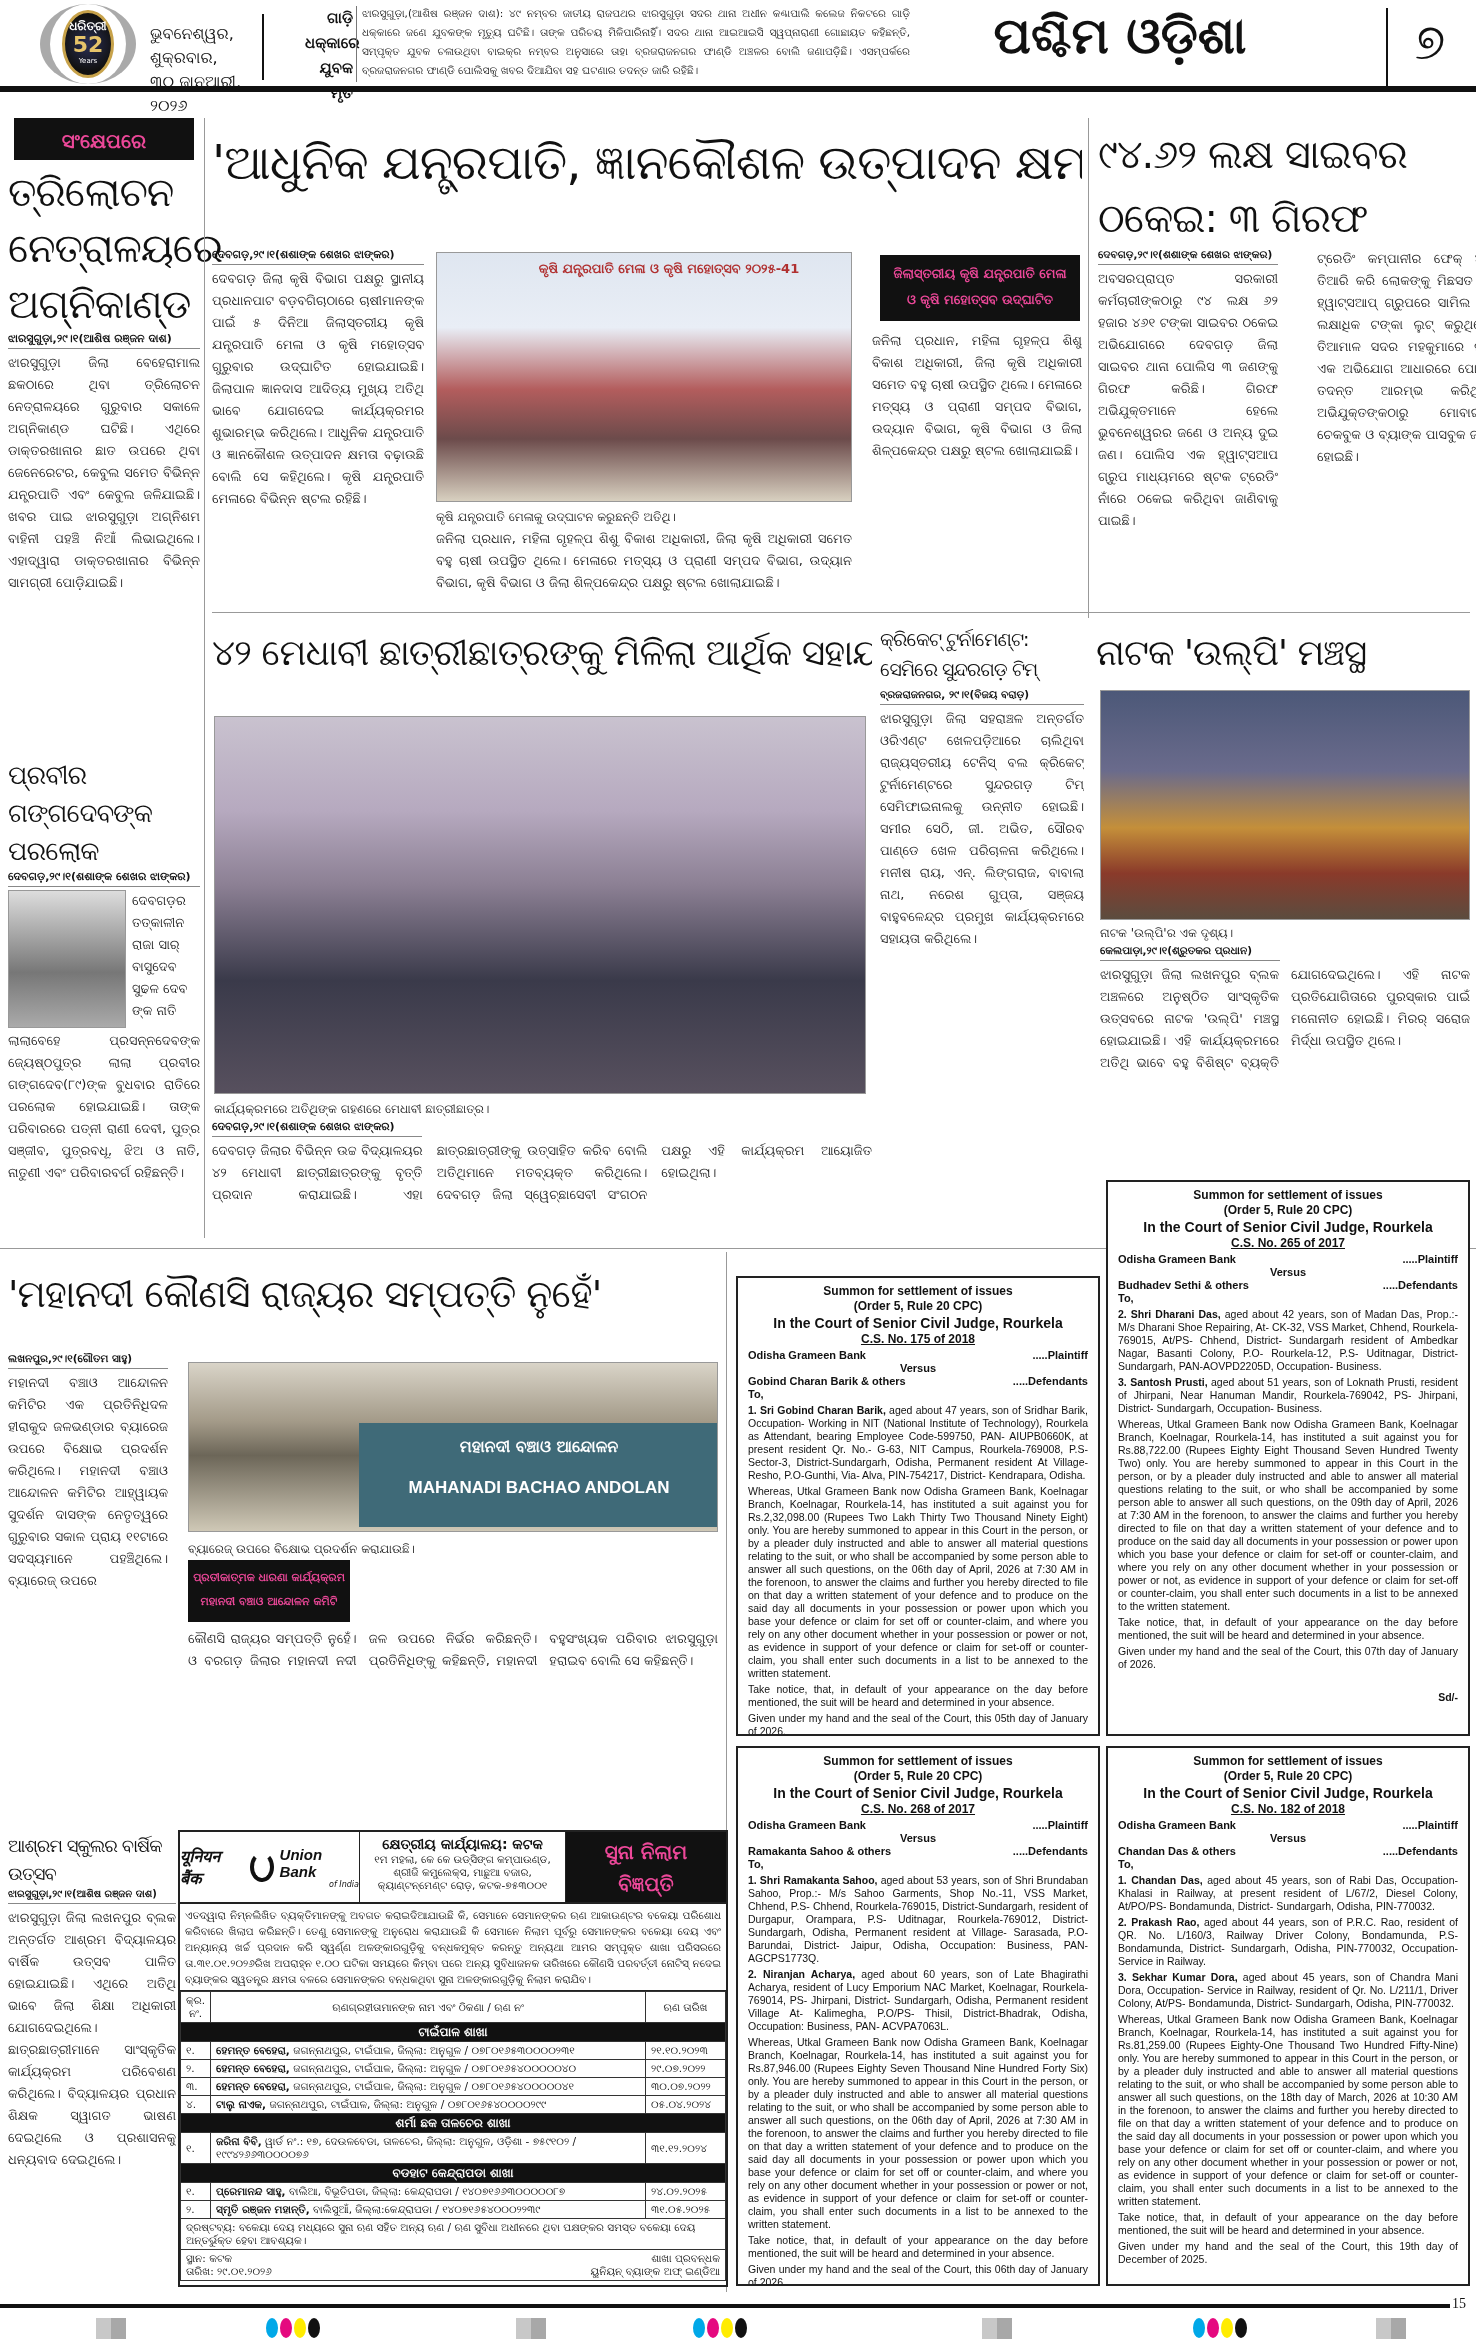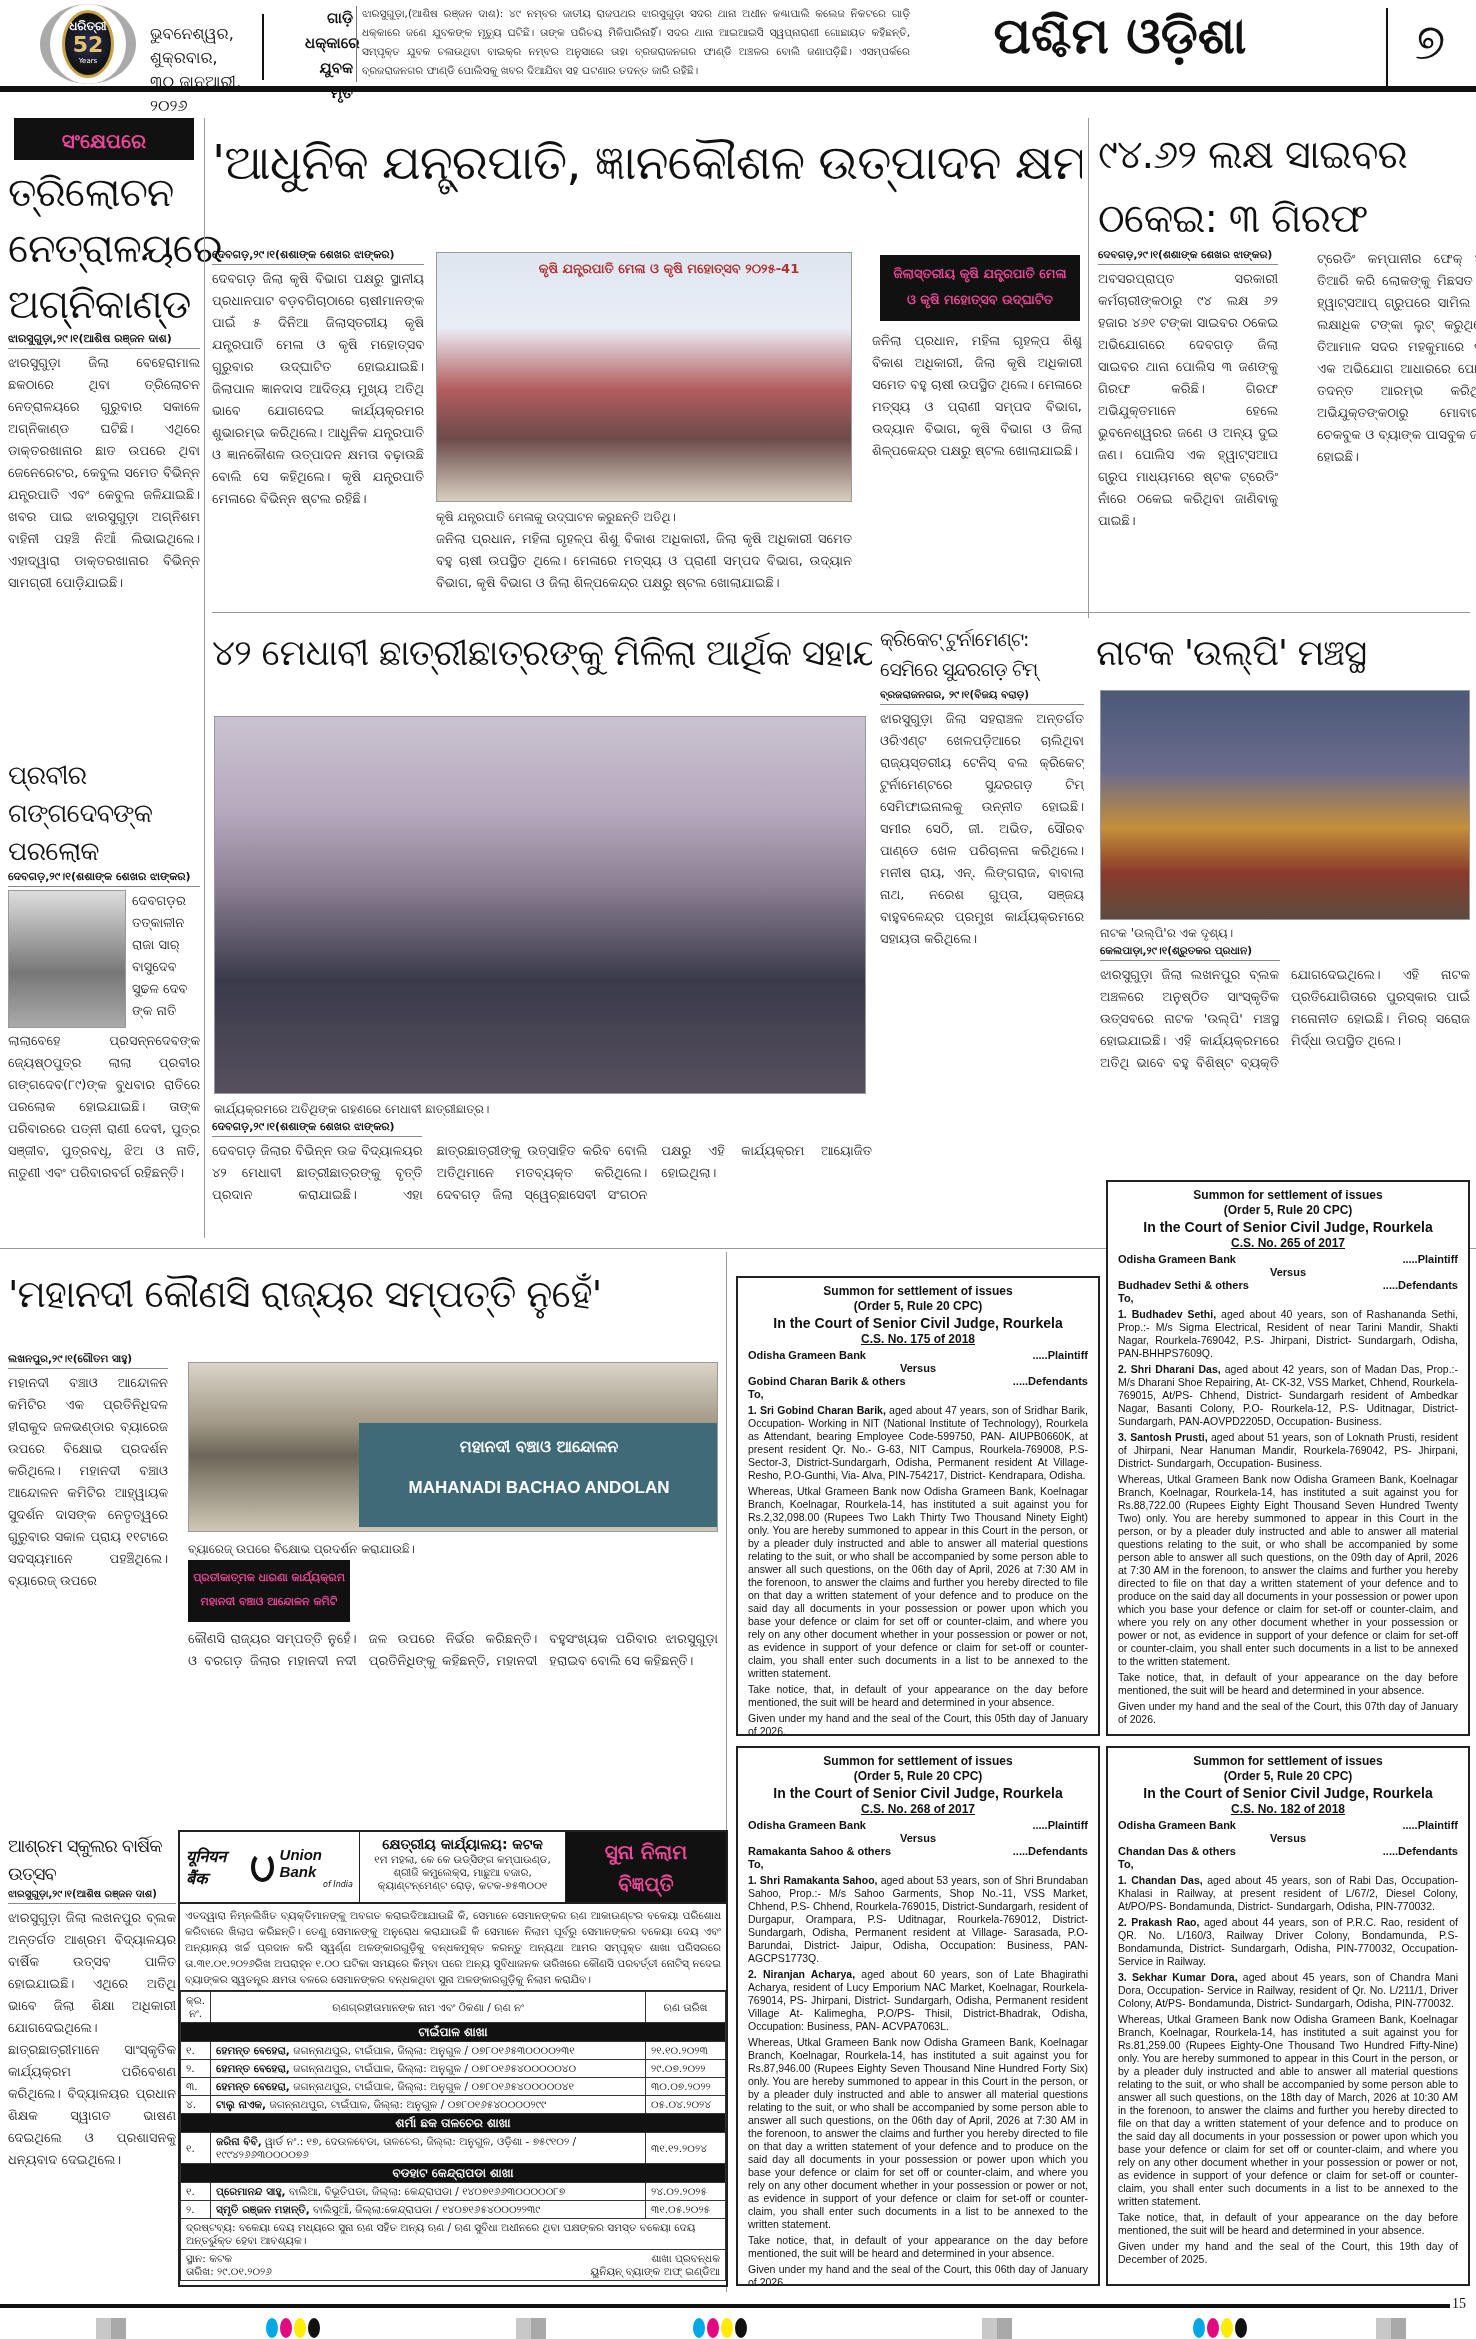--- a/index.html
+++ b/index.html
@@ -148,21 +148,21 @@
 <div class="abs blackbox" style="left:188px;top:1560px;width:162px;height:62px;padding-top:6px;font-size:11px;line-height:24px;">
   <div>ପ୍ରତୀକାତ୍ମକ ଧାରଣା କାର୍ଯ୍ୟକ୍ରମ</div>
   <div>ମହାନଦୀ ବଞ୍ଚାଓ ଆନ୍ଦୋଳନ କମିଟି</div>
 </div>
 <div class="abs body-text" style="left:188px;top:1628px;width:530px;column-count:3;column-gap:12px;height:178px;overflow:hidden;">କୌଣସି ରାଜ୍ୟର ସମ୍ପତ୍ତି ନୁହେଁ। ଓ ବରଗଡ଼ ଜିଲାର ମହାନଦୀ ନଦୀ ଜଳ ଉପରେ ନିର୍ଭର କରିଛନ୍ତି। ପ୍ରତିନିଧିଙ୍କୁ କହିଛନ୍ତି, ମହାନଦୀ ବହୁସଂଖ୍ୟକ ପରିବାର ଝାରସୁଗୁଡ଼ା ହରାଇବ ବୋଲି ସେ କହିଛନ୍ତି।</div>
 
 <div class="abs" style="left:726px;top:1252px;width:1px;height:1040px;background:#999;"></div>
 
 <div class="union" style="left:178px;top:1830px;width:550px;height:457px;">
   <div style="display:flex;border-bottom:2px solid #222;height:72px;">
-    <div style="width:180px;border-right:1px solid #222;padding:6px;display:flex;align-items:center;gap:6px;">
+    <div style="width:180px;border-right:1px solid #222;display:flex;align-items:center;gap:6px;">
       <div style="font-size:16px;font-weight:bold;font-style:italic;">यूनियन बैंक</div>
       <div style="width:24px;height:30px;border:4px solid #111;border-radius:50%;border-top-color:transparent;"></div>
       <div>
         <div style="font-family:'Liberation Sans',sans-serif;font-weight:bold;font-style:italic;font-size:15px;">Union Bank</div>
         <div style="font-size:8px;text-align:right;font-style:italic;">of India</div>
       </div>
     </div>
     <div style="flex:1;text-align:center;padding-top:4px;border-right:1px solid #222;">
       <div style="font-weight:bold;font-size:14px;">କ୍ଷେତ୍ରୀୟ କାର୍ଯ୍ୟାଳୟ: କଟକ</div>
       <div style="font-size:10.5px;">୧ମ ମହଲା, କେ କେ ଉଡ୍‌ସିଙ୍ଗ କମ୍ପାଉଣ୍ଡ,</div>
@@ -279,21 +279,20 @@
       <span>.....Plaintiff</span>
     </div>
   <div class="c">Versus</div>
   <div class="row">
       <span>Budhadev Sethi &amp; others</span>
       <span>.....Defendants</span>
     </div>
   <div class="row">
       <span>To,</span>
     </div>
-  <p><b>1. Budhadev Sethi,</b><span> aged about 40 years, son of Rashananda Sethi, Prop.:- M/s Sigma Electrical, Resident of near Tarini Mandir, Shakti Nagar, Rourkela-769042, P.S- Jhirpani, District- Sundargarh, Odisha, PAN-BHHPS7609Q.</span></p>
   <p><b>2. Shri Dharani Das,</b><span> aged about 42 years, son of Madan Das, Prop.:- M/s Dharani Shoe Repairing, At- CK-32, VSS Market, Chhend, Rourkela-769015, At/PS- Chhend, District- Sundargarh resident of Ambedkar Nagar, Basanti Colony, P.O- Rourkela-12, P.S- Uditnagar, District- Sundargarh, PAN-AOVPD2205D, Occupation- Business.</span></p>
   <p><b>3. Santosh Prusti,</b><span> aged about 51 years, son of Loknath Prusti, resident of Jhirpani, Near Hanuman Mandir, Rourkela-769042, PS- Jhirpani, District- Sundargarh, Occupation- Business.</span></p>
   <p>Whereas, Utkal Grameen Bank now Odisha Grameen Bank, Koelnagar Branch, Koelnagar, Rourkela-14, has instituted a suit against you for Rs.88,722.00 (Rupees Eighty Eight Thousand Seven Hundred Twenty Two) only. You are hereby summoned to appear in this Court in the person, or by a pleader duly instructed and able to answer all material questions relating to the suit, or who shall be accompanied by some person able to answer all such questions, on the 09th day of April, 2026 at 7:30 AM in the forenoon, to answer the claims and further you hereby directed to file on that day a written statement of your defence and to produce on the said day all documents in your possession or power upon which you base your defence or claim for set-off or counter-claim, and where you rely on any other document whether in your possession or power or not, as evidence in support of your defence or claim for set-off or counter-claim, you shall enter such documents in a list to be annexed to the written statement.</p>
   <p>Take notice, that, in default of your appearance on the day before mentioned, the suit will be heard and determined in your absence.</p>
   <p>Given under my hand and the seal of the Court, this 07th day of January of 2026.</p>
   <div class="sig">Sd/-</div>
 
 </div>
 
 <div class="legal" style="left:736px;top:1746px;width:364px;height:540px;">

